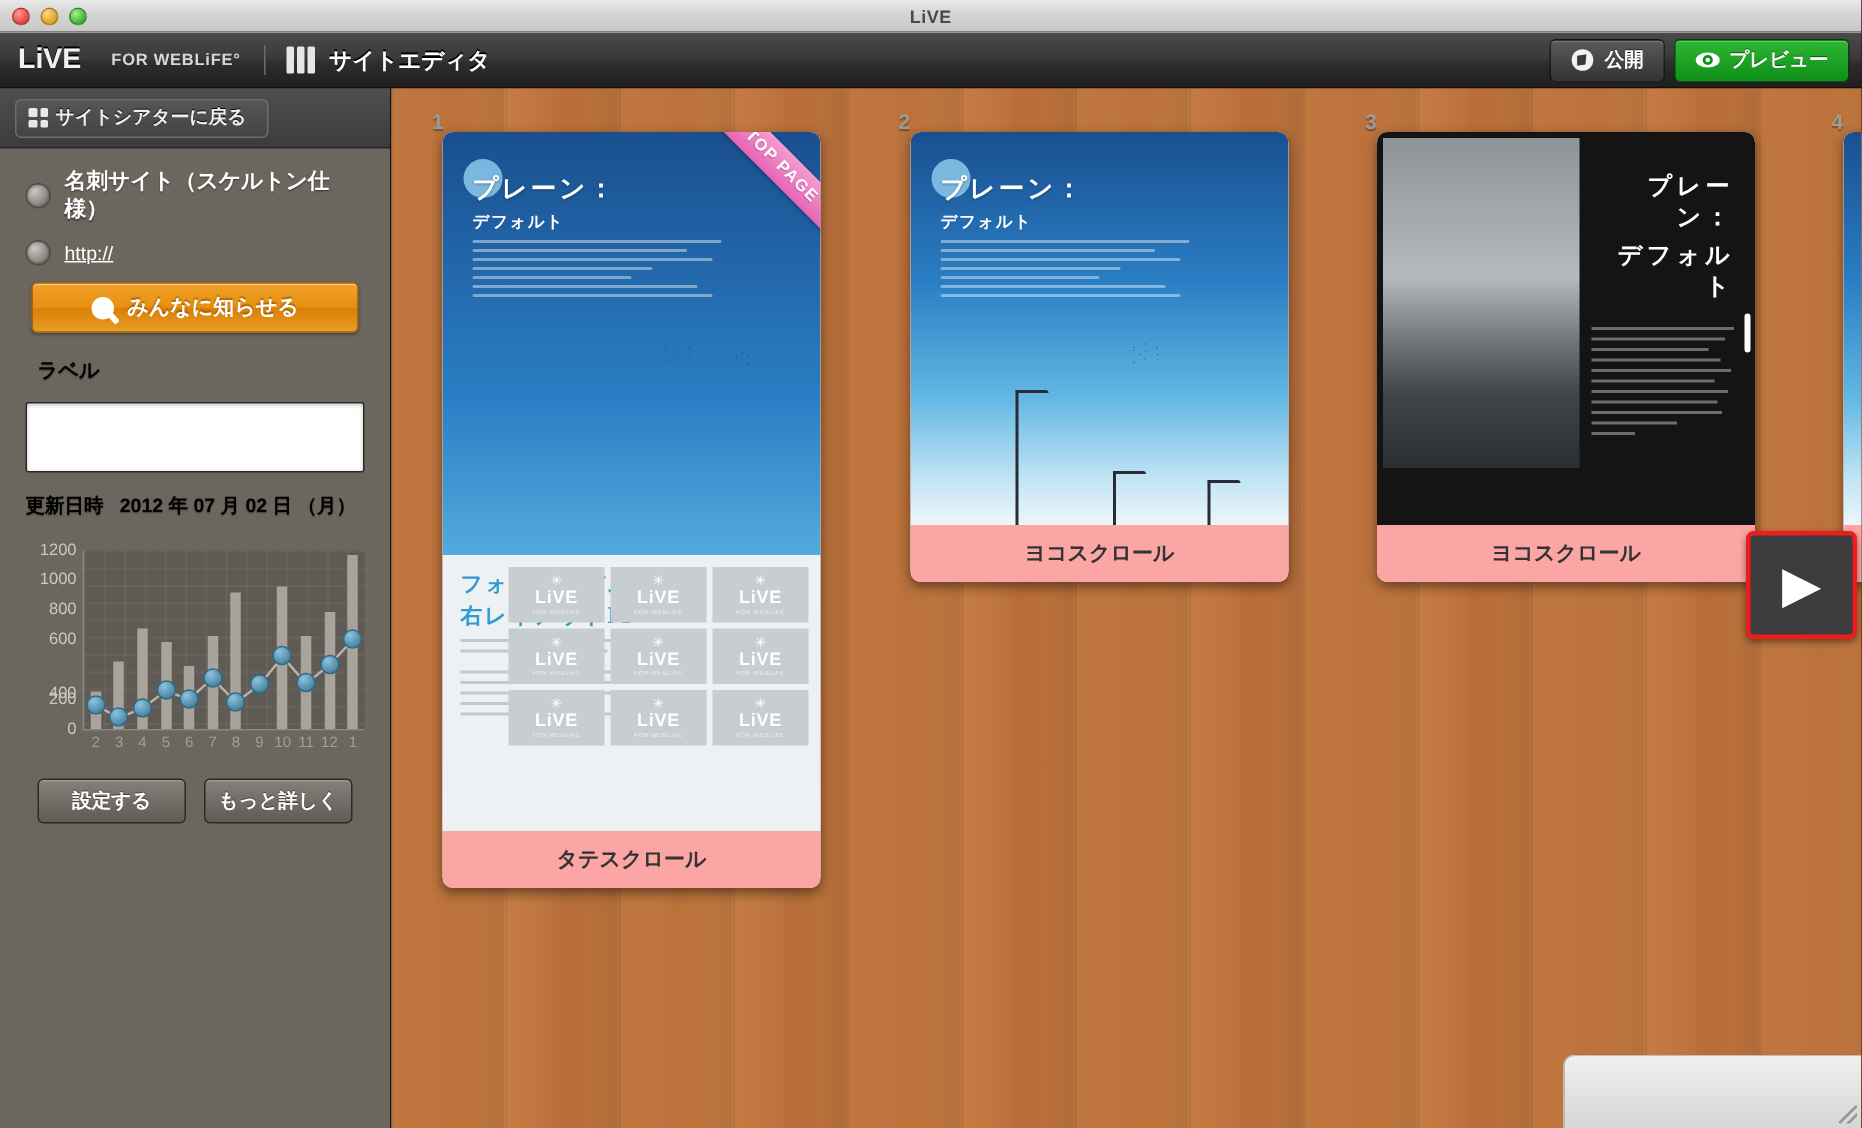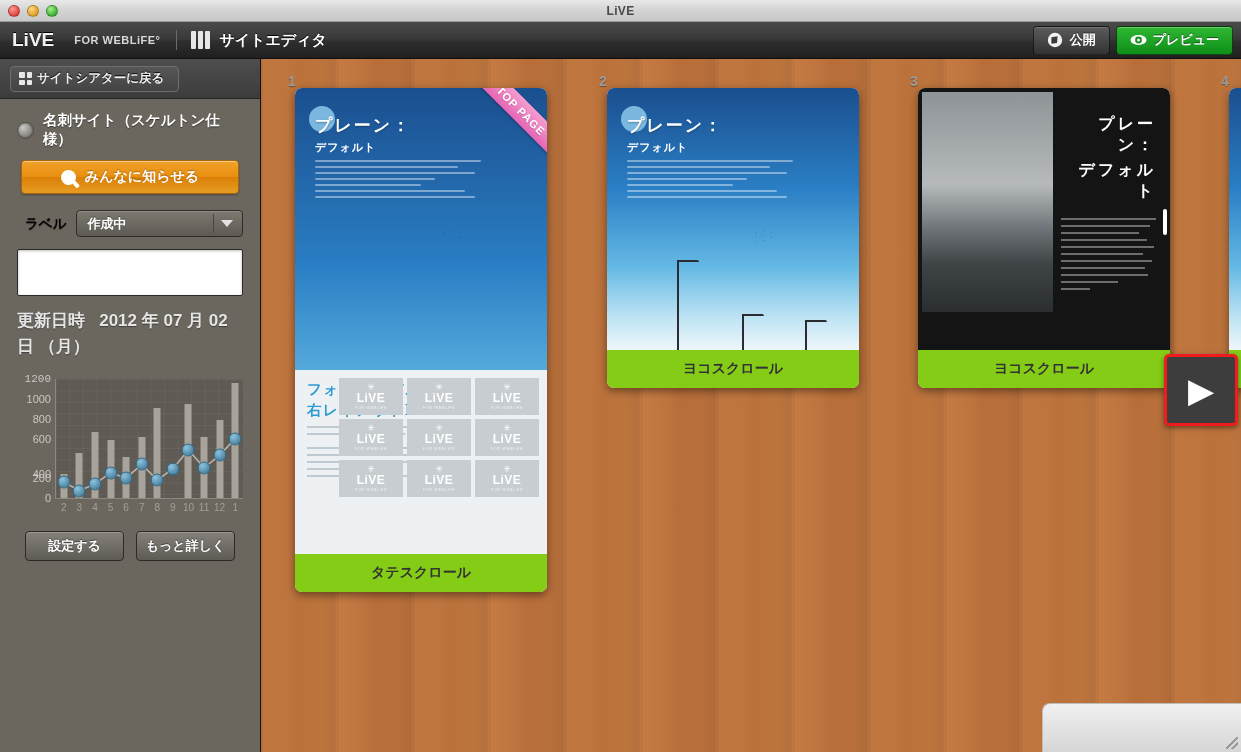--- a/index.html
+++ b/index.html
@@ -118,21 +118,21 @@
   .select .sep { position: absolute; right: 28px; top: 3px; bottom: 3px; width: 1px; background: #48453f; }
   .caret { position: absolute; right: 9px; width: 0; height: 0;
     border-left: 6px solid transparent; border-right: 6px solid transparent; border-top: 7px solid #e2e2e2; }
 
   .memo-box {
     margin-top: 12px; height: 47px; background: #fff;
     border: 1px solid #2c2a27; border-radius: 2px;
     box-shadow: inset 0 1px 3px rgba(0,0,0,.25);
   }
 
-  .meta { margin-top: 12px; color: #e5e5e5; font-size: 17px; font-weight: bold; line-height: 1.5;
+  .meta { margin-top: 12px; color: #000000; font-size: 13px; font-weight: bold; line-height: 1.5;
           text-shadow: 0 1px 1px rgba(0,0,0,.4); }
 
   
   .chart-wrap { margin: 14px 4px 0 0; }
   .chart { position: relative; width: 228px; height: 148px; }
   .chart .plot {
     position: absolute; left: 38px; top: 6px; right: 2px; bottom: 22px;
     background: #5f5b54;
     background-image:
       linear-gradient(to right, rgba(255,255,255,.045) 1px, transparent 1px),
@@ -183,21 +183,21 @@
   }
 
   .pagenum { position: absolute; color: #9b9b9b; font-size: 14px; font-weight: bold;
              text-shadow: 0 1px 1px rgba(0,0,0,.35); }
 
   .thumb {
     position: absolute; background: #fff; border-radius: 7px;
     box-shadow: 0 3px 8px rgba(0,0,0,.45); overflow: hidden; cursor: pointer;
   }
   .thumb .caption {
-    position: absolute; left: 0; right: 0; bottom: 0; height: 38px; background: #84cc16;
+    position: absolute; left: 0; right: 0; bottom: 0; height: 38px; background: #fca5a5;
     display: flex; align-items: center; justify-content: center;
     color: #333; font-size: 14px; font-weight: bold;
   }
   .shotA { position: absolute; inset: 0; bottom: 38px; background: linear-gradient(to bottom,#1a4f8f 0%, #2a7ec4 38%, #63b8e4 68%, #bfe4f4 88%, #eef6fa 100%); }
   .pagehead { position: absolute; left: 20px; top: 26px; color: #fff; }
   .pagehead .t1 { font-size: 17px; font-weight: bold; letter-spacing: 2px;
                   font-family: "DejaVu Serif", serif; text-shadow: 0 1px 2px rgba(0,0,0,.3); }
   .pagehead .t2 { font-size: 11px; font-weight: bold; letter-spacing: 1px; margin-top: 3px;
                   font-family: "DejaVu Serif", serif; }
   .bluedot { position: absolute; left: 14px; top: 18px; width: 26px; height: 26px; border-radius: 50%;
@@ -344,33 +344,32 @@
           </span>
         <span>サイトシアターに戻る</span>
       </div>
     </div>
 
     <div class="sb-body">
       <div class="row-site">
         <span class="globe"></span>
         <span class="site-name">名刺サイト（スケルトン仕様）</span>
       </div>
+      <div class="row-site">
+        <span class="globe"></span>
+        <span class="site-url">http://</span>
+      </div>
 
       <div class="notify-btn">
         <span class="mag"></span>
         <span>みんなに知らせる</span>
       </div>
 
       <div class="label-row">
         <span class="label-text">ラベル</span>
-        <div class="select">
-          <span class="val">作成中</span>
-          <span class="sep"></span>
-          <span class="caret"></span>
-        </div>
       </div>
 
       <div class="memo-box"></div>
 
       <div class="meta">
         <div>
           <span>更新日時</span>
           &nbsp;&nbsp;<span>2012 年 07 月 02 日 （月）</span>
         </div>
       </div>
@@ -380,21 +379,21 @@
           <div class="plot" id="plot">
             <svg class="lineSvg" id="lineSvg">
                 <polyline points="7.791666666666667,103.13333333333333 23.375,111.5625 38.958333333333336,105.11666666666667 54.54166666666667,93.7125 70.125,99.16666666666667 85.70833333333334,85.28333333333333 101.29166666666667,101.15 116.875,89.74583333333334 132.45833333333334,70.90416666666667 148.04166666666669,88.75416666666666 163.625,76.35833333333333 179.20833333333334,59.5" fill="none" stroke="#b9b5ad" stroke-width="1.6"></polyline>
               </svg>
           <div class="ytick" style="top: 119px;">0</div>
               <div class="ytick" style="top: 99.1667px;">200</div>
               <div class="ytick" style="top: 95px;">400</div>
               <div class="ytick" style="top: 59.5px;">600</div>
               <div class="ytick" style="top: 39.6667px;">800</div>
               <div class="ytick" style="top: 19.8333px;">1000</div>
-              <div class="ytick" style="top: 0px; font-family: Liberation Mono, monospace;">1200</div>
+              <div class="ytick" style="top: 0px;">1200</div>
               <div class="xtick" style="left: 7.79167px;">2</div>
               <div class="bar" style="left: 7.79167px; height: 24.2958px;"></div>
               <div class="xtick" style="left: 23.375px;">3</div>
               <div class="bar" style="left: 23.375px; height: 44.625px;"></div>
               <div class="xtick" style="left: 38.9583px;">4</div>
               <div class="bar" style="left: 38.9583px; height: 66.4417px;"></div>
               <div class="xtick" style="left: 54.5417px;">5</div>
               <div class="bar" style="left: 54.5417px; height: 58.0125px;"></div>
               <div class="xtick" style="left: 70.125px;">6</div>
               <div class="bar" style="left: 70.125px; height: 41.1542px;"></div>

